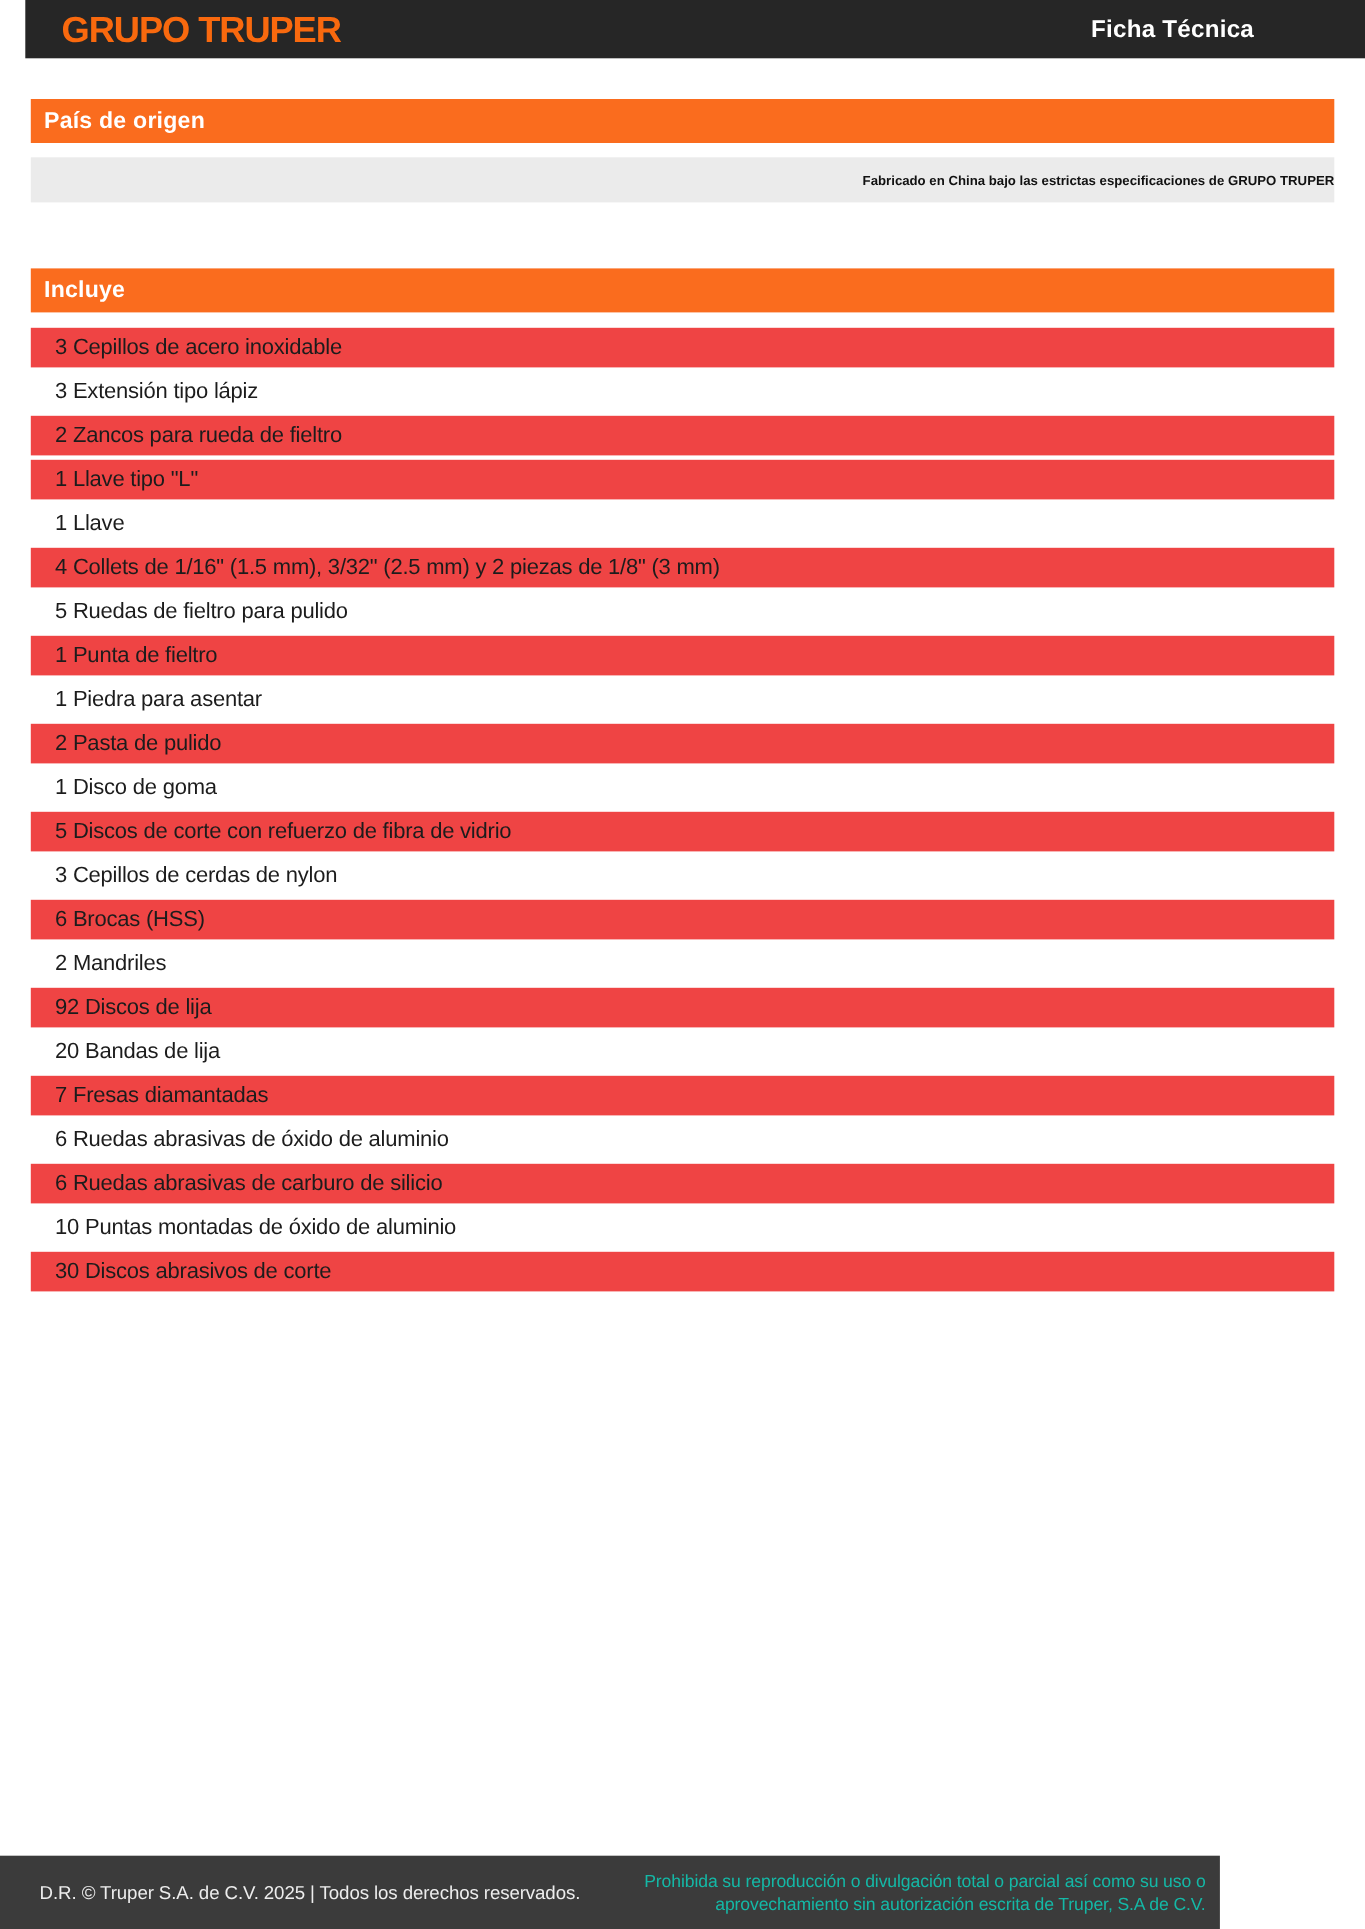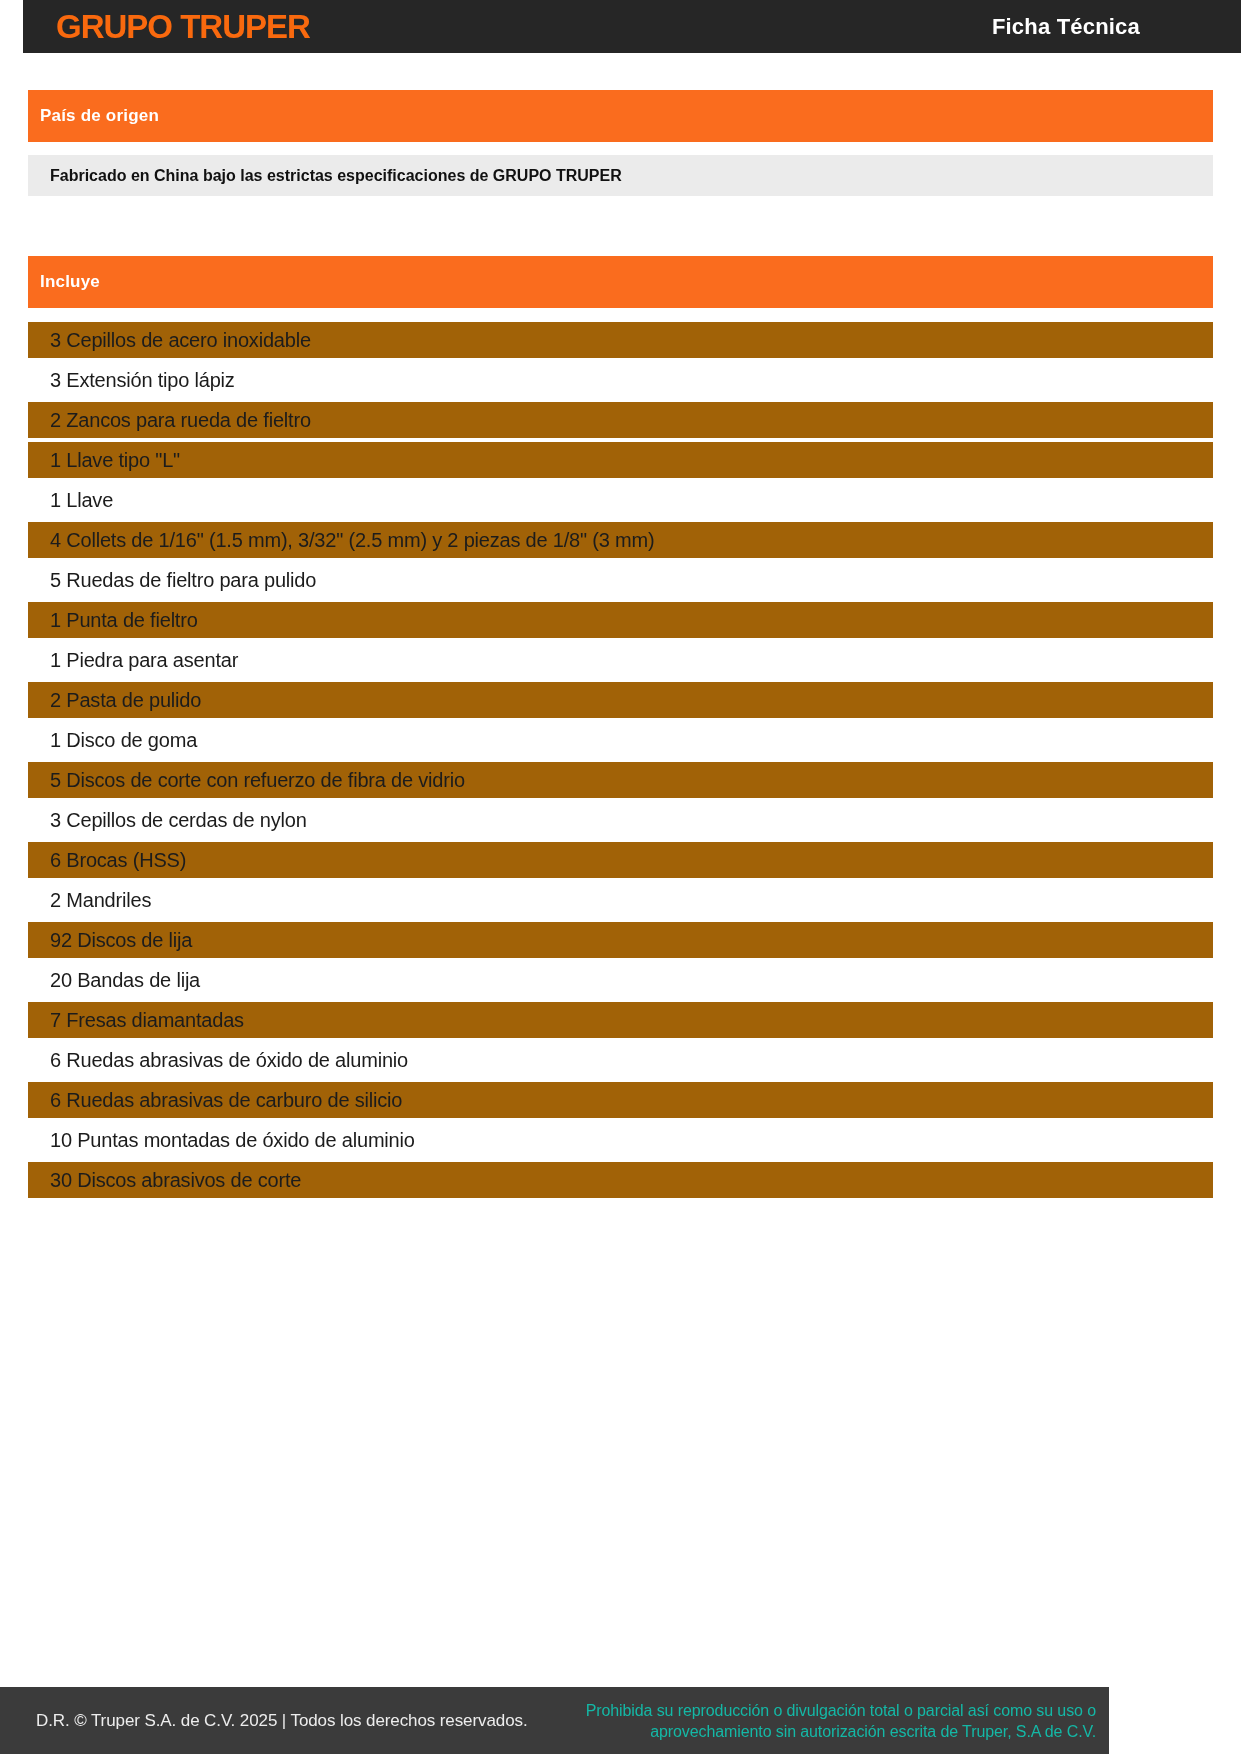--- a/index.html
+++ b/index.html
@@ -43,56 +43,57 @@
   }
 
   
   .content {
     position: absolute;
     top: 53px;
     left: 28px;
     width: 1185px;
   }
   .section-bar {
-    height: 52px;
+    height: 40px;
     background: #fa6c1e;
     color: #ffffff;
-    font-size: 17px;
+    font-size: 21px;
     font-weight: bold;
     display: flex;
     align-items: center;
     padding-left: 12px;
     letter-spacing: 0.2px;
   }
   .bar-origin { margin-top: 37px; }
   .origin-row {
     margin-top: 13px;
     height: 41px;
     background: #ebebeb;
     display: flex;
     align-items: center;
     padding-left: 22px;
-    font-size: 16px;
+    font-size: 12px;
     font-weight: bold;
     color: #111111;
+    justify-content: flex-end;
   }
   .bar-includes { margin-top: 60px; }
   .includes-list { margin-top: 14px; }
   .row {
     height: 36px;
     margin-bottom: 4px;
     display: flex;
     align-items: center;
     padding-left: 22px;
     font-size: 20px;
     letter-spacing: -0.2px;
     color: #1c1c1c;
     background: #ffffff;
   }
-  .row.gray { background: #a16207; }
+  .row.gray { background: #ef4444; }
 
   
   .footbar {
     position: absolute;
     bottom: 0; left: 0;
     width: 1109px;
     height: 67px;
     background: #3b3b3b;
     display: flex;
     align-items: center;

